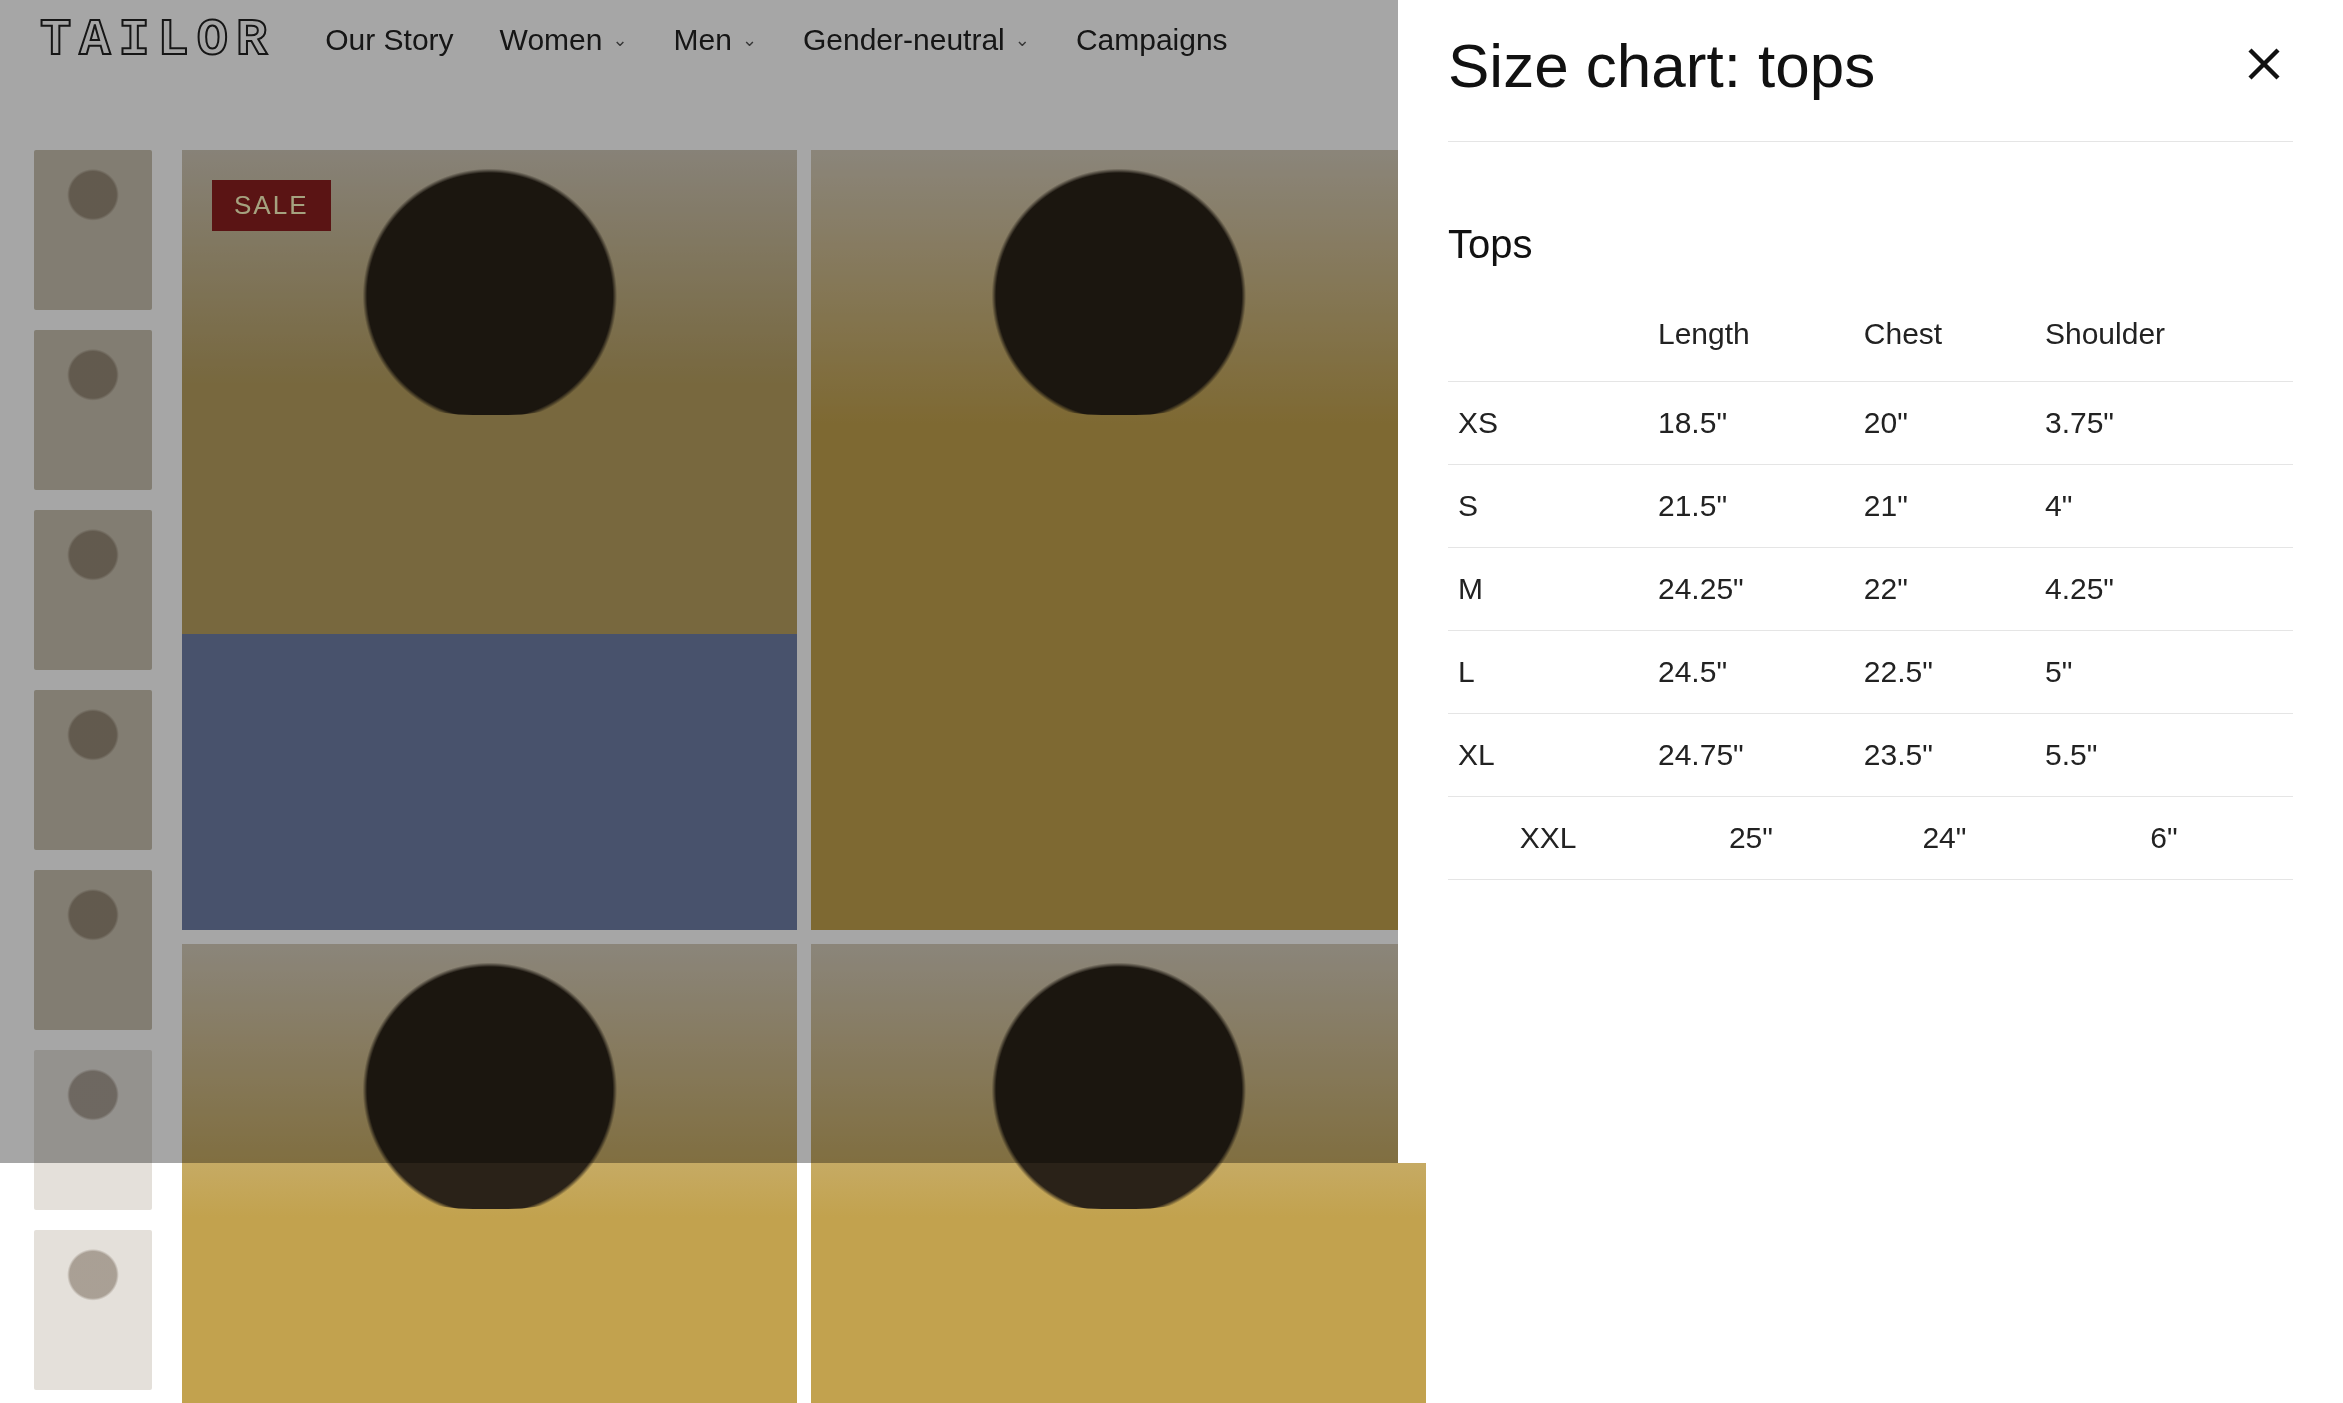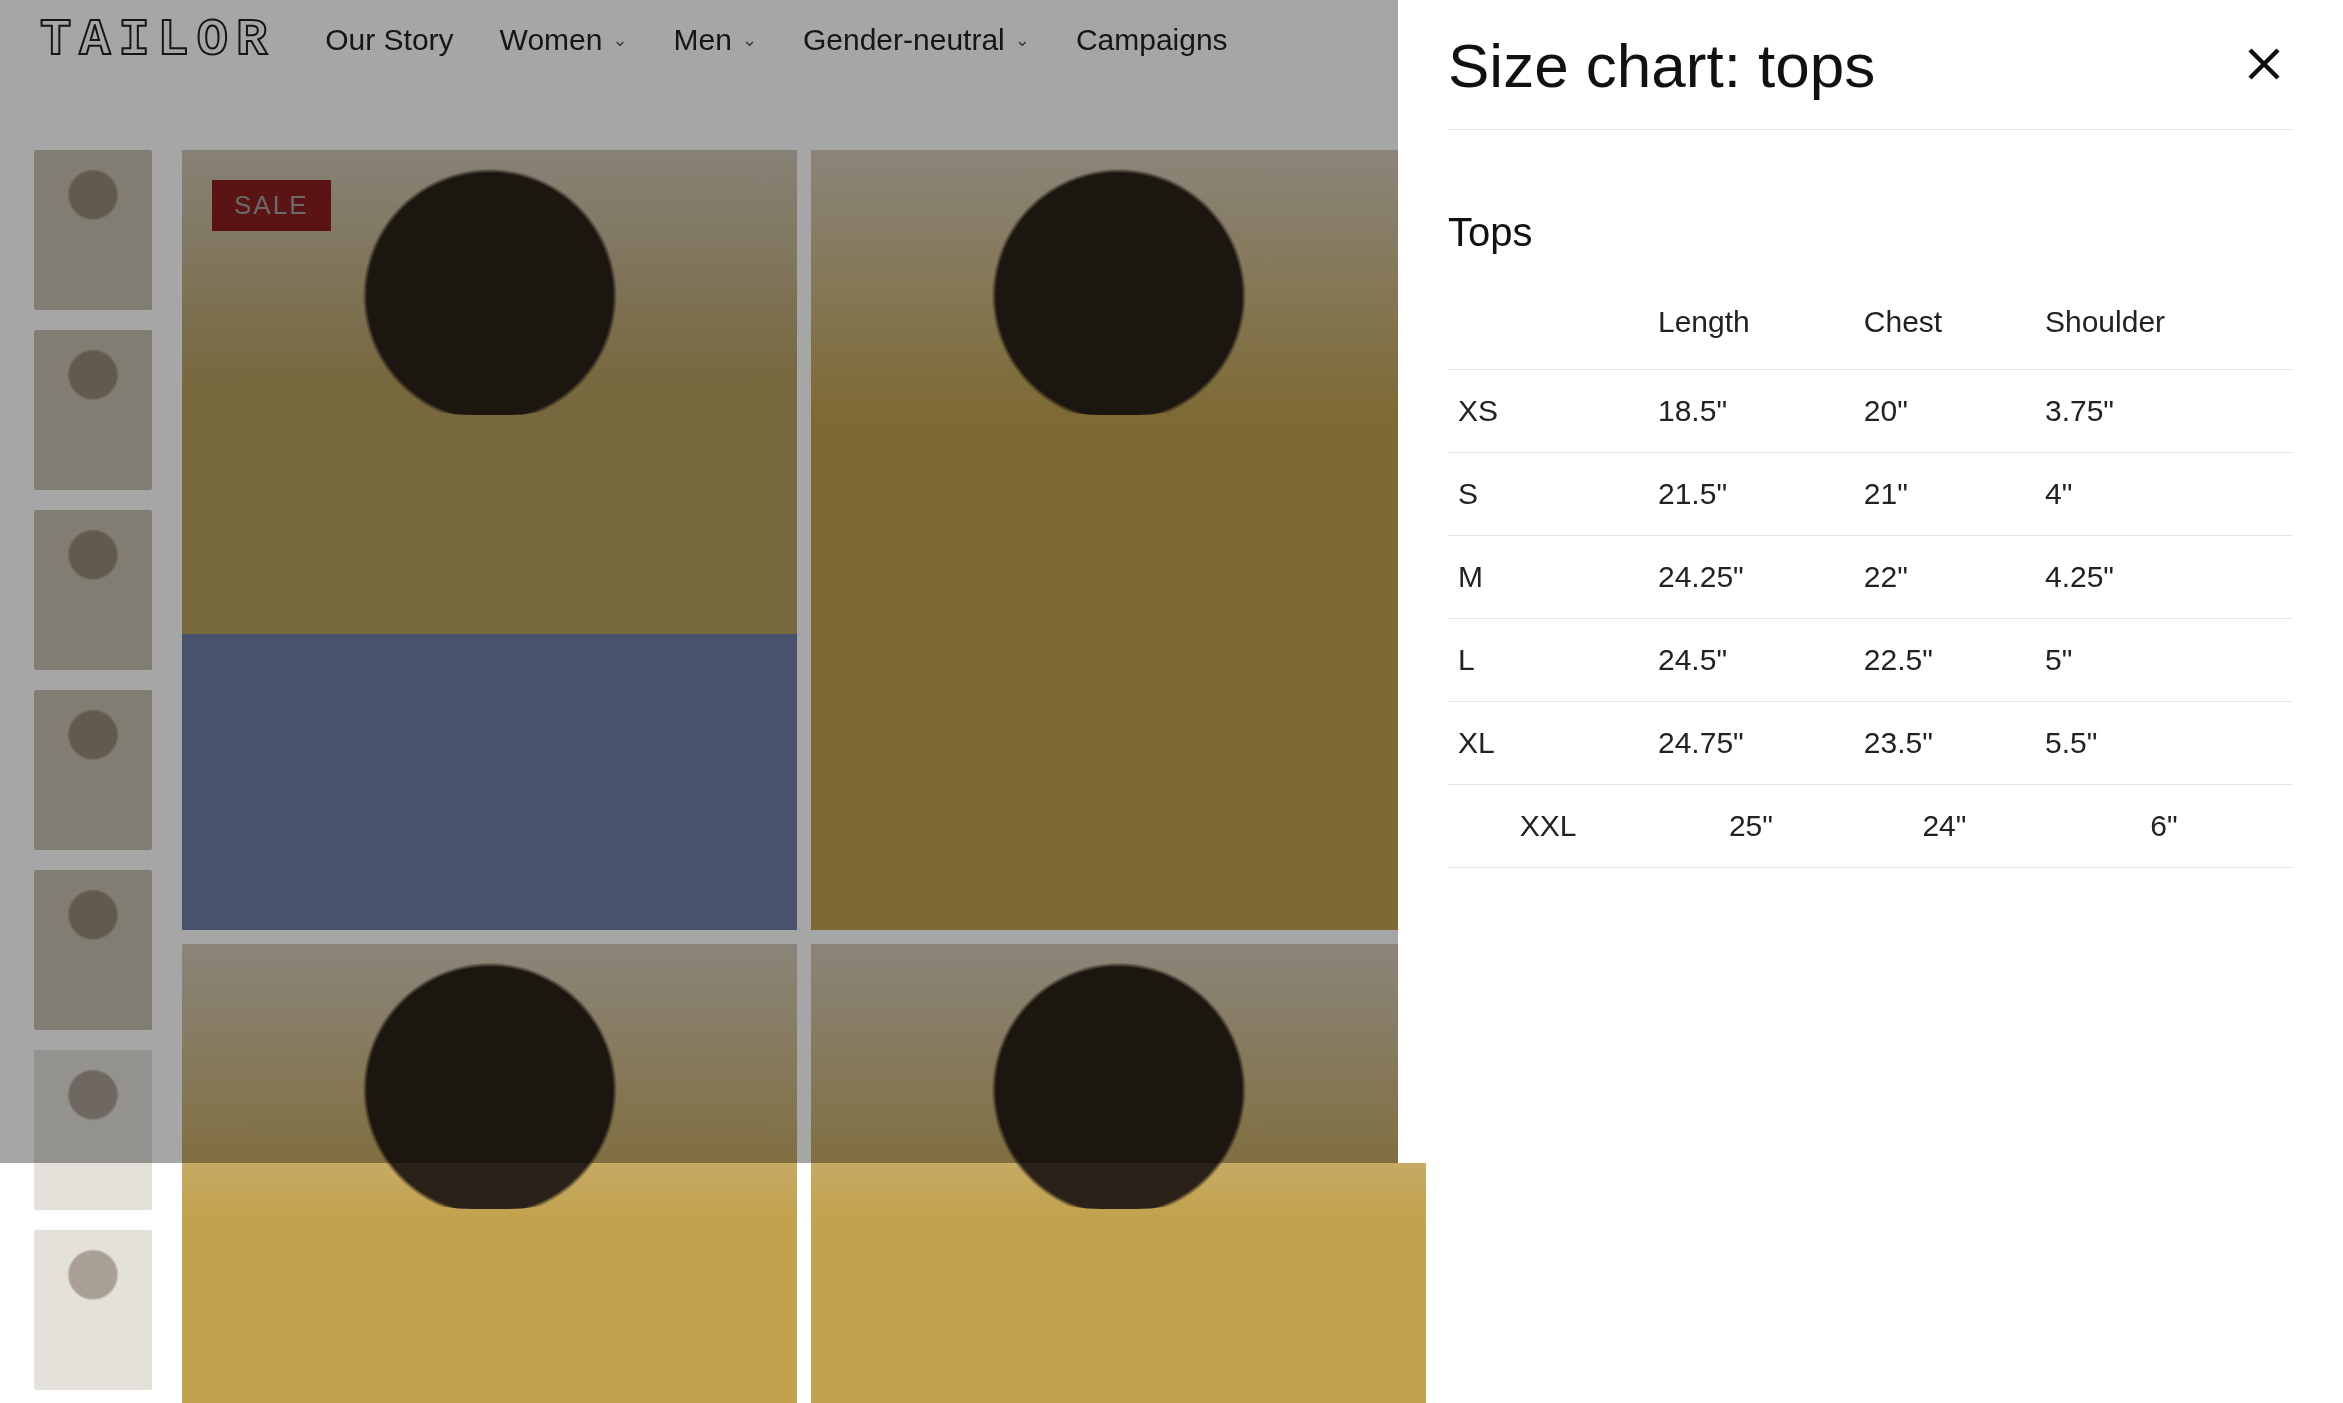--- a/index.html
+++ b/index.html
@@ -92,21 +92,21 @@
     background: linear-gradient(180deg, #d0c8b8 0%, #b8a060 30%, #b8a060 62%, #6f7ea6 62%, #6f7ea6 100%);
     position: relative;
     overflow: hidden;
   }
   .tile.head { background: linear-gradient(180deg, #d6cdbc 0%, #c2a24e 35%, #c2a24e 100%); }
   .tile .hair { position:absolute; top:0; left:50%; transform:translateX(-50%); width:55%; height:34%; background: radial-gradient(circle at 50% 55%, #2a2218 0 55%, transparent 57%); border-radius: 50% 50% 45% 45%; }
   .sale-badge {
     position: absolute;
     top: 30px; left: 30px;
     background: #8a1f1f;
-    color: #a3a3a3;
+    color: #fef9c3;
     font-size: 26px;
     letter-spacing: 2px;
     padding: 10px 22px;
     font-weight: 500;
   }
 
   
   .popover {
     position: absolute;
     top: 530px;
@@ -142,21 +142,21 @@
     top: 0; right: 0; bottom: 0;
     width: 945px;
     background: #fff;
     z-index: 30;
     padding: 30px 50px 0 50px;
   }
   .drawer-head {
     display: flex;
     justify-content: space-between;
     align-items: center;
-    padding-bottom: 28px;
+    padding-bottom: 40px;
     border-bottom: 1px solid #e5e5e5;
   }
   .drawer-title {
     font-size: 62px;
     font-weight: 500;
     color: #111;
   }
   .close-btn { cursor:pointer; padding:8px; }
   .close-btn svg { width:42px; height:42px; stroke:#111; stroke-width:2.5; }
 

